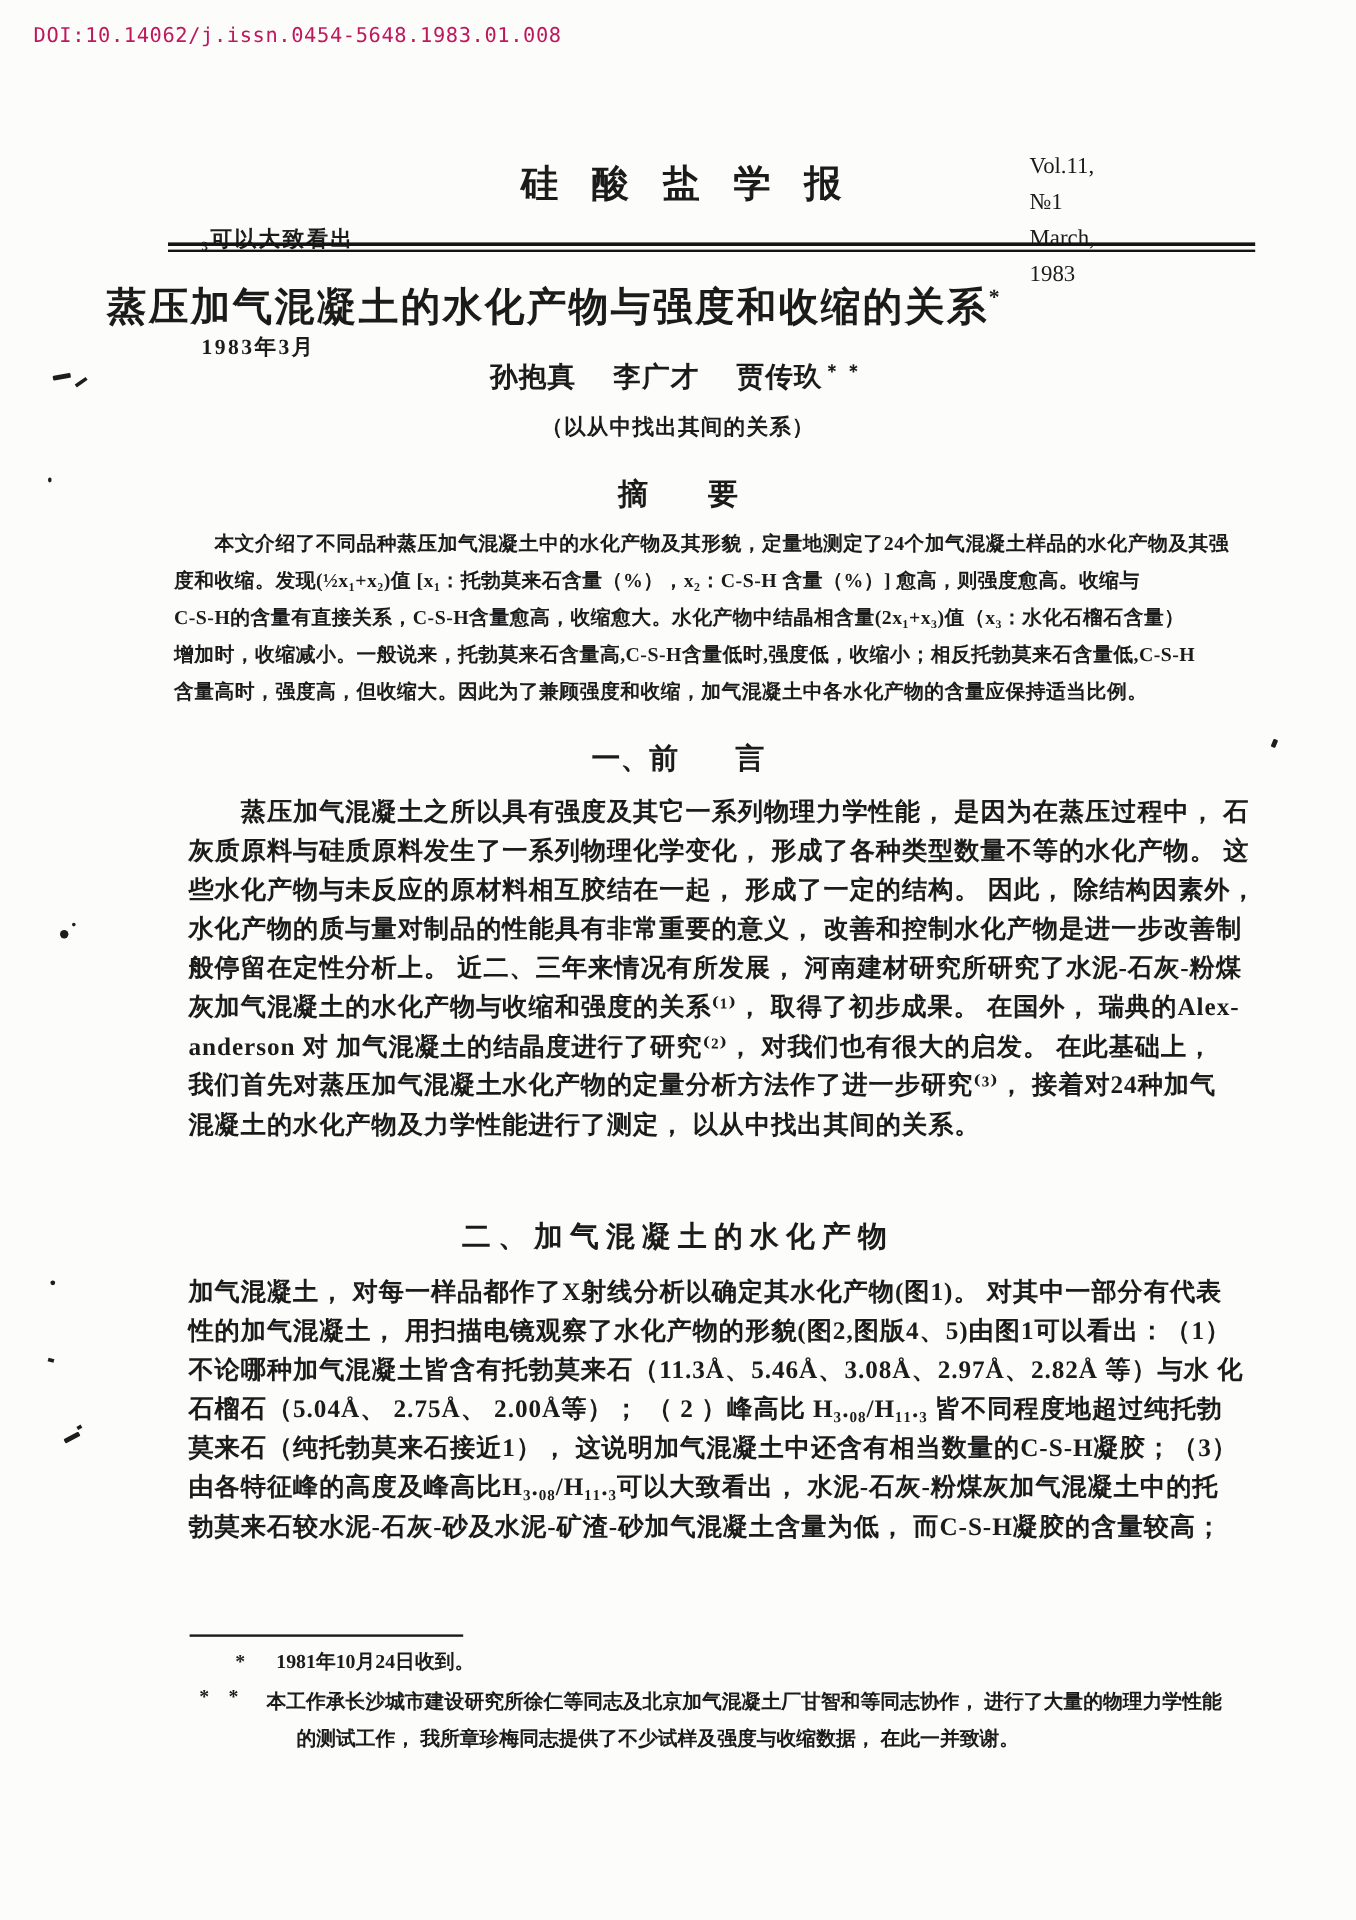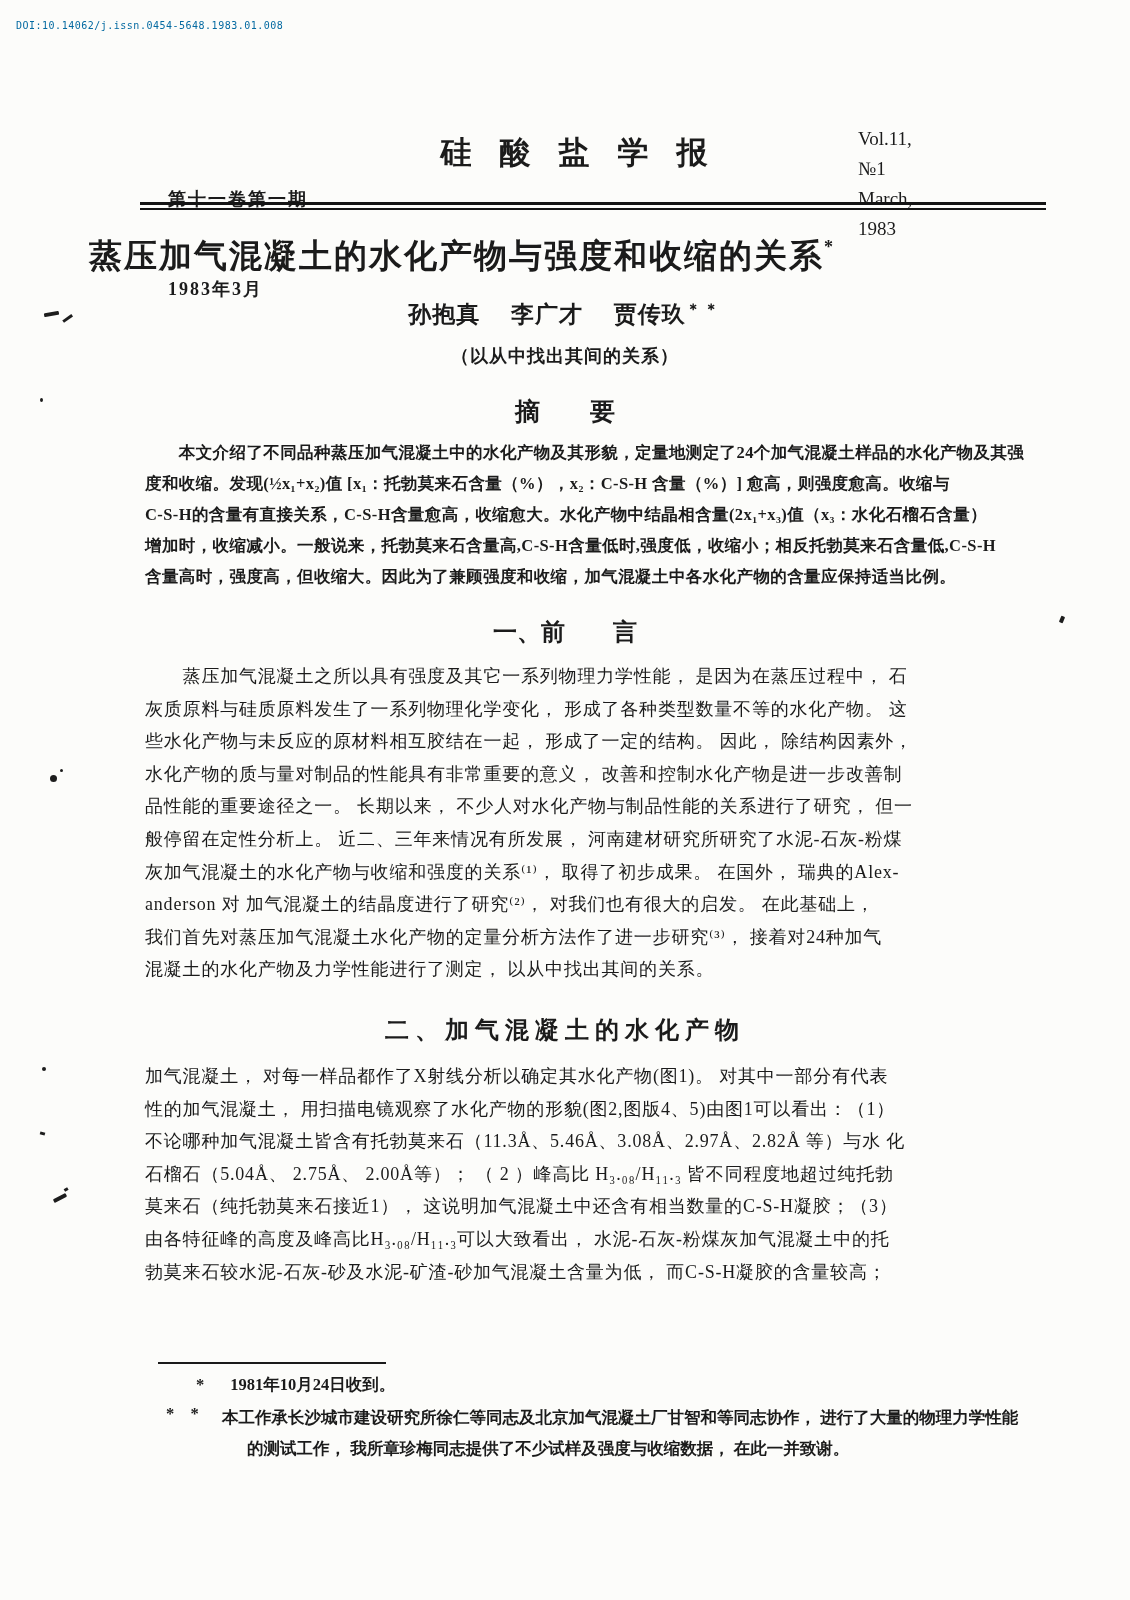--- a/index.html
+++ b/index.html
@@ -7,23 +7,23 @@
     position:relative;
     width:1130px;height:1600px;
     margin:0 auto;
     background:#fcfcfa;
     overflow:hidden;
     font-family:"Liberation Serif","DejaVu Serif",serif;
     color:#1b1b1b;
   }
   
   .doi{
-    position:absolute;left:16px;top:20px;
+    position:absolute;left:28px;top:20px;
     font-family:"DejaVu Sans Mono",monospace;
-    font-size:10px;letter-spacing:.5px;color:#0369a1;
+    font-size:17px;letter-spacing:.5px;color:#be185d;
     white-space:pre;
   }
   
   .header-row{
     position:absolute;left:168px;top:124px;width:848px;
     display:flex;justify-content:space-between;align-items:flex-start;
   }
   .header-left{font-size:18px;font-weight:700;line-height:30px;letter-spacing:2px;white-space:pre;}
   .journal-title{
     font-size:31px;font-weight:700;letter-spacing:28px;
@@ -66,22 +66,22 @@
     position:absolute;left:0;top:616px;width:1130px;
     text-align:center;font-size:24px;font-weight:700;white-space:pre;
   }
   .sec1-body{position:absolute;left:145px;top:660px;width:900px;}
   .sec2-heading{
     position:absolute;left:0;top:1014px;width:1130px;
     text-align:center;font-size:24px;font-weight:700;letter-spacing:6px;white-space:pre;
   }
   .sec2-body{position:absolute;left:145px;top:1060px;width:900px;}
   .body-line{
-    font-size:18px;font-weight:400;line-height:32.6px;height:32.6px;
-    letter-spacing:.8px;white-space:pre;overflow:visible;
+    font-size:21px;font-weight:700;line-height:32.6px;height:32.6px;
+    letter-spacing:.8px;white-space:pre;overflow:visible;margin-left:12px;
   }
   
   .fn-rule{position:absolute;left:158px;top:1362px;width:228px;border-top:2.5px solid #1a1a1a;}
   .fn1{position:absolute;left:196px;top:1374px;font-size:16.5px;font-weight:600;white-space:pre;}
   .fn1 .marker{margin-right:26px;}
   .fn2-marker{position:absolute;left:166px;top:1404px;font-size:16.5px;font-weight:700;letter-spacing:6px;white-space:pre;}
   .fn2{position:absolute;left:222px;top:1402px;width:820px;}
   .fn2 .fn-line{font-size:16.5px;font-weight:600;line-height:31px;white-space:pre;}
   .fn2 .fn-line.indent{padding-left:25px;}
   
@@ -99,21 +99,21 @@
 </style>
 </head>
 <body>
 
 <div class="page">
 
   <div class="doi">DOI:10.14062/j.issn.0454-5648.1983.01.008</div>
 
   <div class="header-row">
     <div class="header-left">
-      <div>第十一卷第一期</div>
+      <div>₃可以大致看出</div>
       <div>1983年3月</div>
     </div>
     <div class="journal-title">硅酸盐学报</div>
     <div class="header-right">
       <div class="row">
         <span>Vol.11,</span>
         <span>№1</span>
       </div>
       <div class="row">
         <span>March,</span>
@@ -139,21 +139,20 @@
       <div class="abs-line">增加时，收缩减小。一般说来，托勃莫来石含量高,C-S-H含量低时,强度低，收缩小；相反托勃莫来石含量低,C-S-H</div>
       <div class="abs-line">含量高时，强度高，但收缩大。因此为了兼顾强度和收缩，加气混凝土中各水化产物的含量应保持适当比例。</div>
     </div>
 
   <div class="sec1-heading">一、前　　言</div>
   <div class="sec1-body">
       <div class="body-line">　　蒸压加气混凝土之所以具有强度及其它一系列物理力学性能， 是因为在蒸压过程中， 石</div>
       <div class="body-line">灰质原料与硅质原料发生了一系列物理化学变化， 形成了各种类型数量不等的水化产物。 这</div>
       <div class="body-line">些水化产物与未反应的原材料相互胶结在一起， 形成了一定的结构。 因此， 除结构因素外，</div>
       <div class="body-line">水化产物的质与量对制品的性能具有非常重要的意义， 改善和控制水化产物是进一步改善制</div>
-      <div class="body-line">品性能的重要途径之一。 长期以来， 不少人对水化产物与制品性能的关系进行了研究， 但一</div>
       <div class="body-line">般停留在定性分析上。 近二、三年来情况有所发展， 河南建材研究所研究了水泥-石灰-粉煤</div>
       <div class="body-line">灰加气混凝土的水化产物与收缩和强度的关系⁽¹⁾， 取得了初步成果。 在国外， 瑞典的Alex-</div>
       <div class="body-line">anderson 对 加气混凝土的结晶度进行了研究⁽²⁾， 对我们也有很大的启发。 在此基础上，</div>
       <div class="body-line">我们首先对蒸压加气混凝土水化产物的定量分析方法作了进一步研究⁽³⁾， 接着对24种加气</div>
       <div class="body-line">混凝土的水化产物及力学性能进行了测定， 以从中找出其间的关系。</div>
     </div>
 
   <div class="sec2-heading">二、加气混凝土的水化产物</div>
   <div class="sec2-body">
       <div class="body-line">加气混凝土， 对每一样品都作了X射线分析以确定其水化产物(图1)。 对其中一部分有代表</div>

